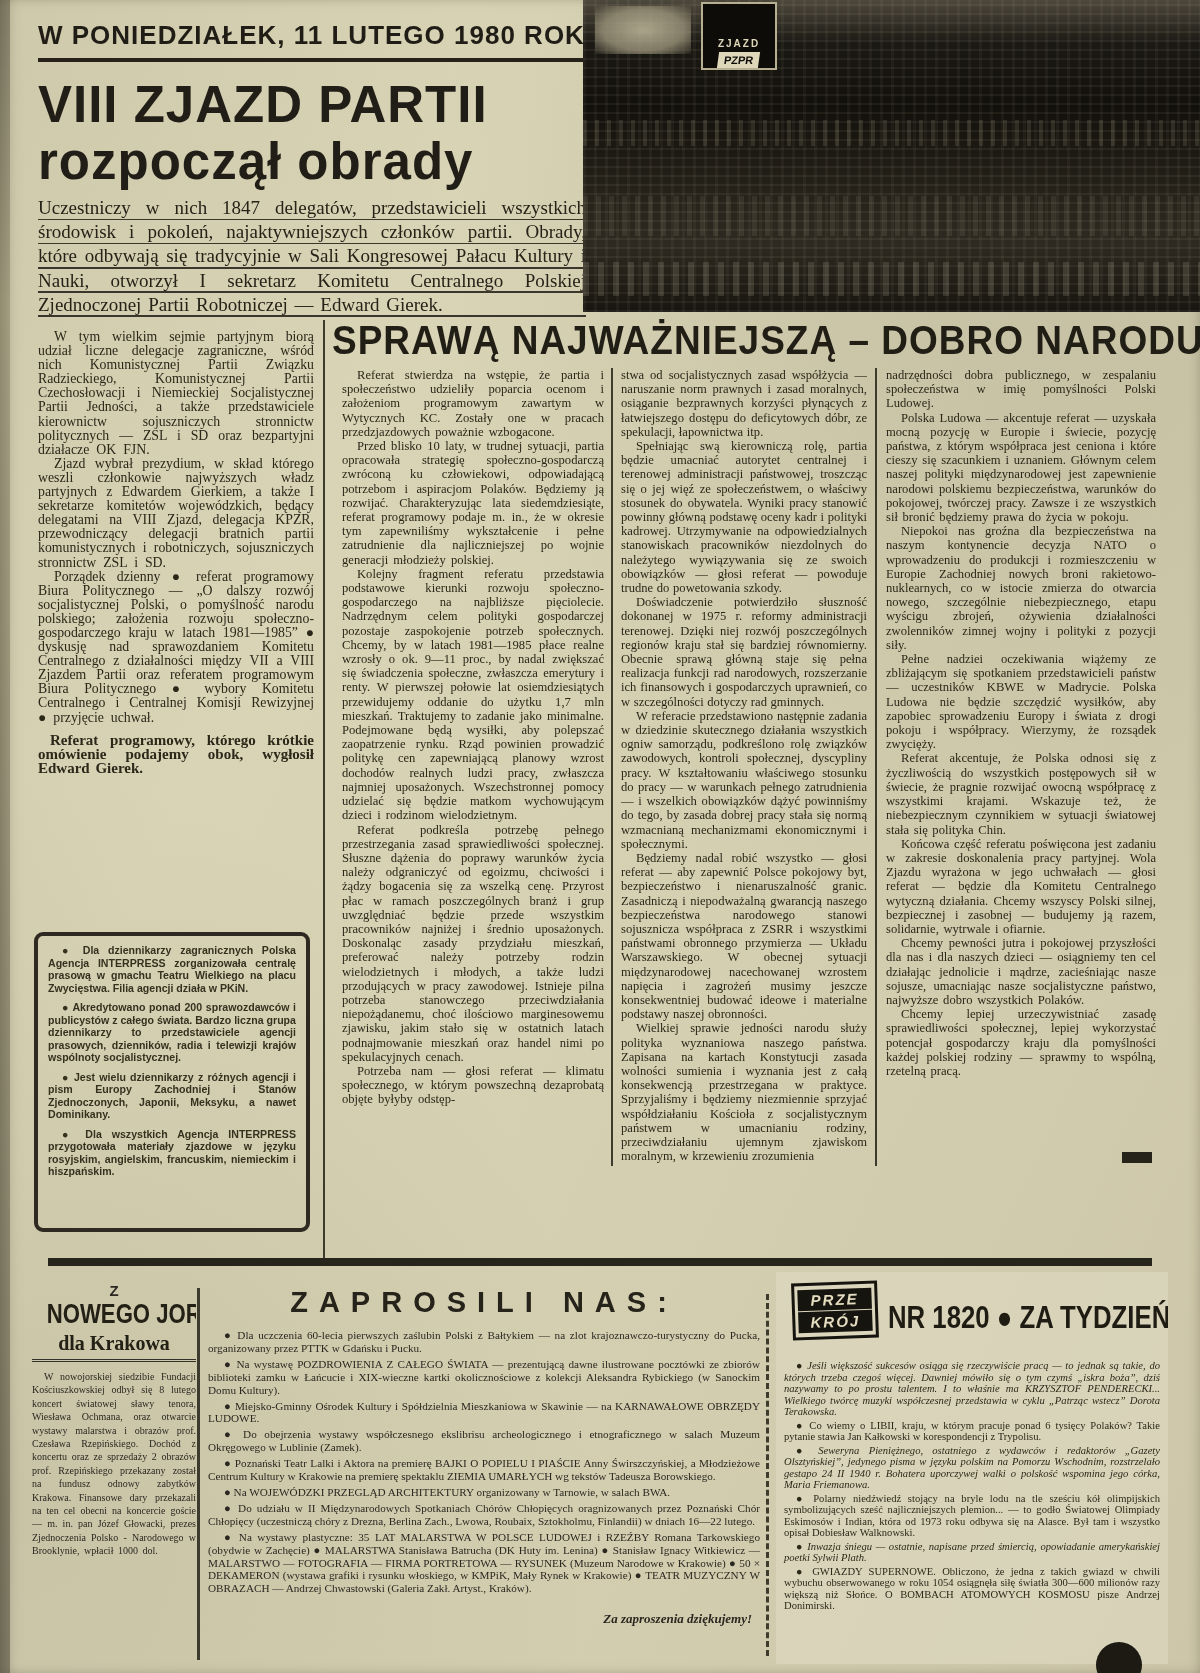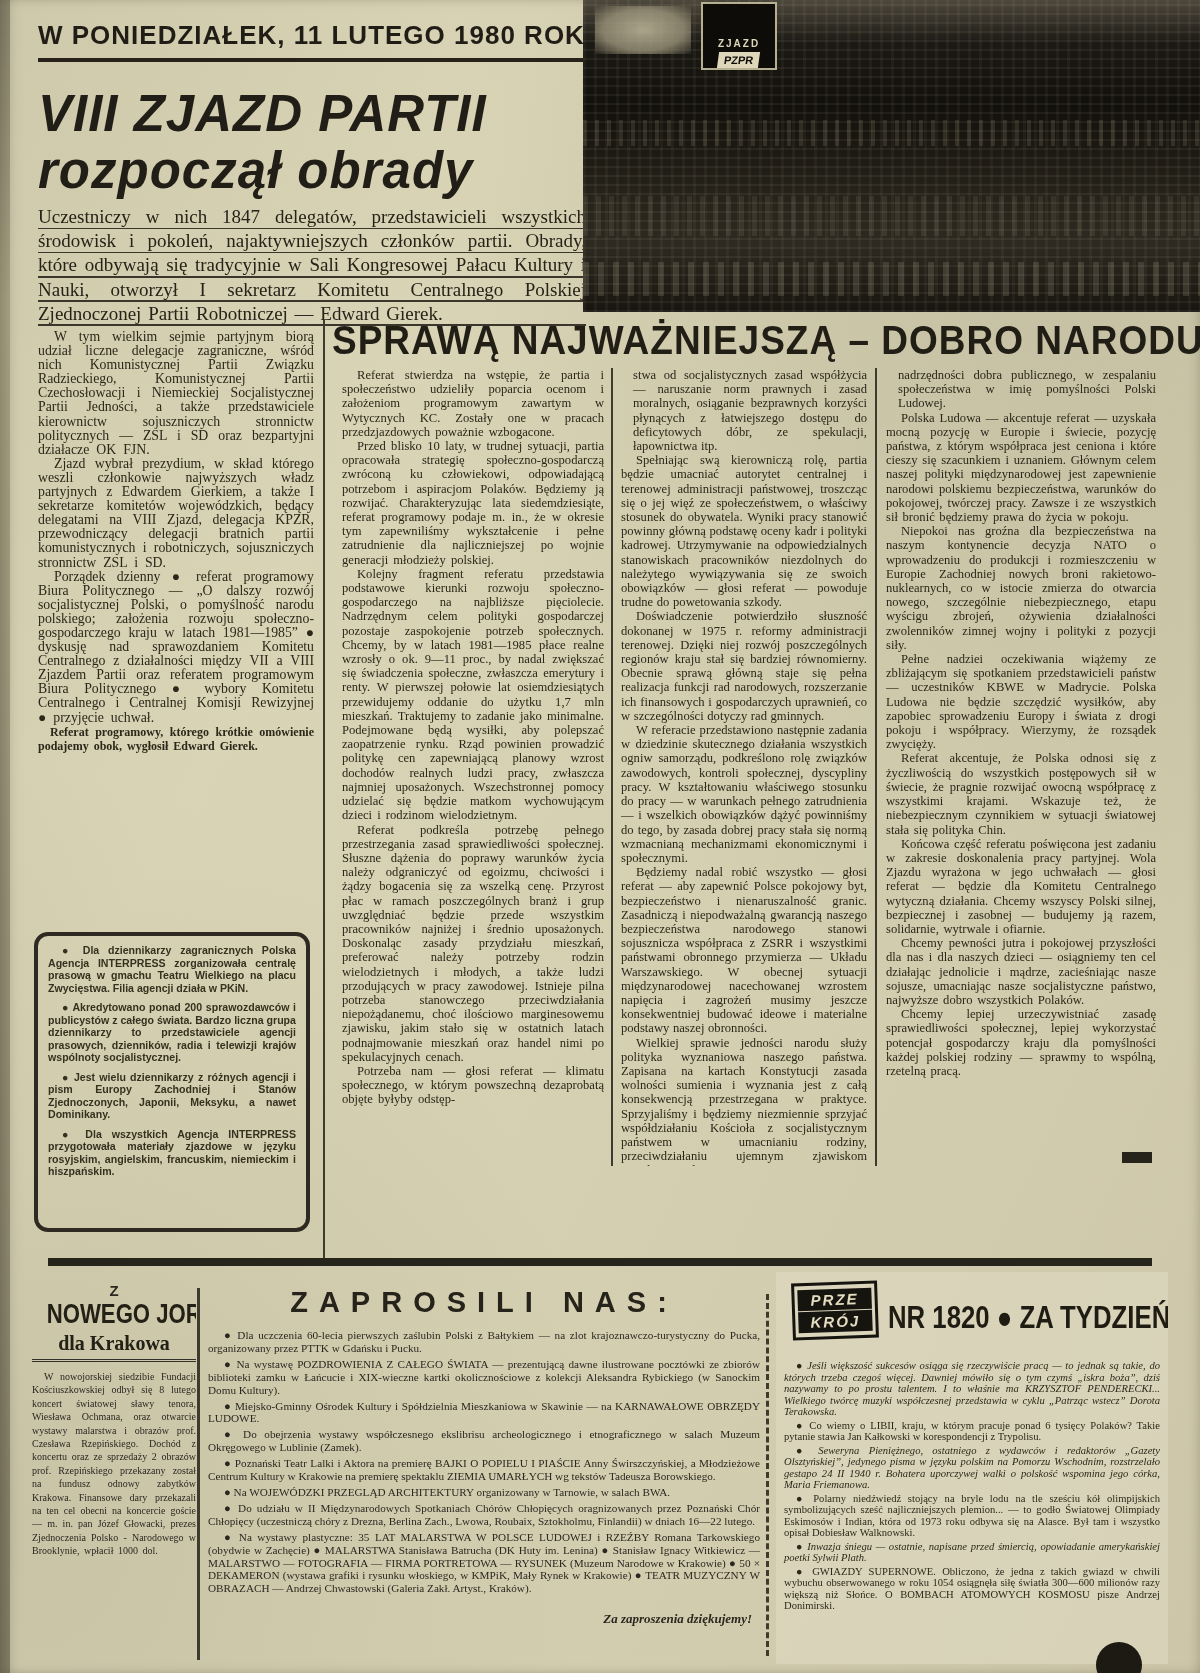--- a/index.html
+++ b/index.html
@@ -14,22 +14,22 @@
     box-shadow: inset 12px 0 18px -10px rgba(40,35,25,.55), inset -6px 0 14px -8px rgba(40,35,25,.35);
   }
   .page::after{content:"";position:absolute;left:0;top:0;width:10px;height:100%;
     background:linear-gradient(180deg,#57523f,#8a8468 18%,#6d6750 55%,#4e4936);opacity:.55;}
 
   
   .masthead{position:absolute;left:38px;top:20px;width:548px;}
   .kicker{
     font-family:"Liberation Sans",sans-serif;font-weight:bold;font-size:26px;letter-spacing:1px;
     color:#201d16;border-bottom:4px solid #26221a;padding-bottom:7px;white-space:nowrap;}
-  .headline{margin:23px 0 6px 0;font-family:"Liberation Sans",sans-serif;font-weight:bold;
-    font-size:51px;line-height:57px;color:#211e17;letter-spacing:1px;font-style:italic;}
+  .headline{margin:14px 0 6px 0;font-family:"Liberation Sans",sans-serif;font-weight:bold;
+    font-size:51px;line-height:57px;color:#211e17;letter-spacing:1px;}
   .lead{
     margin-top:6px;font-size:19px;line-height:24.2px;text-align:justify;color:#262218;
     background-image:repeating-linear-gradient(180deg, transparent 0 22.6px, #3a362c 22.6px 24.2px);
     padding-bottom:2px;word-spacing:2px;}
 
   
   .photo{position:absolute;left:583px;top:0;width:617px;height:312px;overflow:hidden;
     background:
       repeating-linear-gradient(0deg, rgba(213,204,172,.07) 0 2px, transparent 2px 9px),
       repeating-linear-gradient(90deg, rgba(213,204,172,.05) 0 3px, transparent 3px 11px),
@@ -55,37 +55,37 @@
   .vr-a1{left:611px;top:368px;height:798px;}
   .vr-a2{left:875px;top:368px;height:798px;}
   .vr-ny{left:197px;top:1288px;height:372px;width:3px;}
   .vr-dash{left:766px;top:1294px;height:362px;width:0;background:none;border-left:3px dashed #3d3a2e;}
   .hbar{position:absolute;left:48px;top:1258px;width:1104px;height:8px;background:#27241c;}
 
   
   .front-col{position:absolute;left:38px;top:330px;width:276px;height:596px;overflow:hidden;
     font-size:13.8px;line-height:14.1px;text-align:justify;word-spacing:3.5px;color:#2b2719;}
   .front-col p{margin:0;text-indent:16px;}
-  .front-col .note{font-weight:bold;font-size:12px;margin-top:0;text-indent:12px;word-spacing:2px;}
+  .front-col .note{font-weight:bold;font-size:15px;margin-top:8px;text-indent:12px;word-spacing:2px;}
 
   
   .press-box{position:absolute;left:34px;top:932px;width:276px;height:300px;overflow:hidden;
-    border:4px solid #2e2a21;border-radius:14px;padding:8px 10px;box-sizing:border-box;
+    border:4px solid #2e2a21;border-radius:9px;padding:8px 10px;box-sizing:border-box;
     font-family:"Liberation Sans",sans-serif;font-size:10.6px;line-height:12.5px;font-weight:bold;
     color:#35311f;text-align:justify;}
   .press-box p{margin:0 0 7px 0;text-indent:14px;}
 
   
   .art-title{position:absolute;left:332px;top:318px;width:840px;margin:0;
     font-family:"Liberation Sans",sans-serif;font-weight:bold;font-size:37px;letter-spacing:1px;
     color:#211e16;transform:scaleY(1.08);transform-origin:left top;white-space:nowrap;}
   .art-col{position:absolute;top:368px;height:798px;overflow:hidden;
     font-size:12.6px;line-height:14.2px;text-align:justify;color:#2b2719;}
   .art-col p{margin:0;text-indent:15px;}
-  .art-col.cont p:first-child{text-indent:0;margin-left:12px;}
+  .art-col.cont p:first-child{text-indent:0;}
   .ac1{left:342px;width:262px;word-spacing:2px;}
   .ac2{left:621px;width:246px;word-spacing:.5px;}
   .ac3{left:886px;width:270px;word-spacing:1.5px;}
   .end-mark{position:absolute;left:1122px;top:1152px;width:30px;height:11px;background:#26231b;}
 
   
   .ny{position:absolute;left:32px;top:1282px;width:164px;height:380px;overflow:hidden;}
   .ny .t1{text-align:center;font-family:"Liberation Sans",sans-serif;font-weight:bold;font-size:15px;margin:0;}
   .ny .t2{text-align:center;font-family:"Liberation Sans",sans-serif;font-weight:bold;font-size:27px;
     margin:0;transform:scaleX(.82);transform-origin:center;white-space:nowrap;letter-spacing:0px;color:#232015;}

